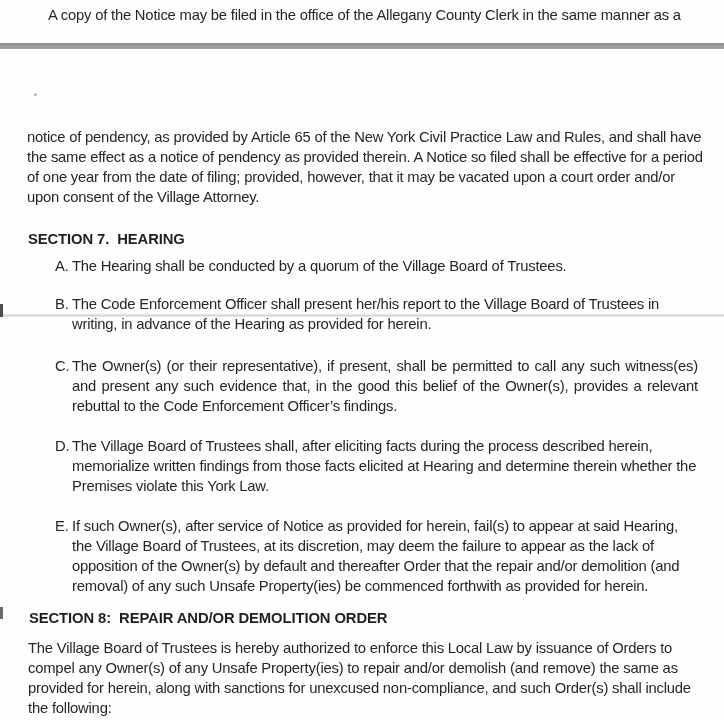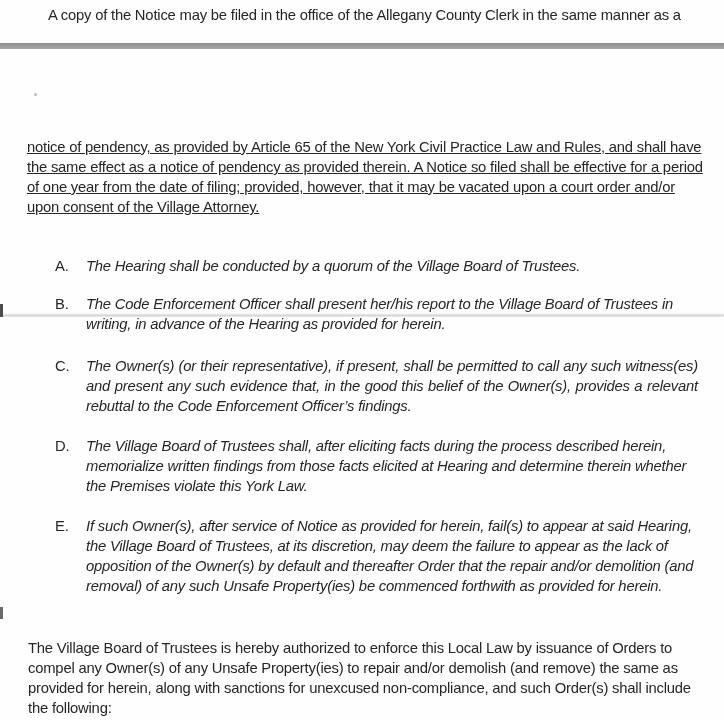--- a/index.html
+++ b/index.html
@@ -35,46 +35,44 @@
   }
   .speck {
     top: 93px;
     left: 34px;
     width: 3px;
     height: 3px;
     background: #b9b9b9;
     border-radius: 50%;
   }
   .para-1 {
-    top: 137px;
+    top: 127px;
     left: 27px;
     width: 676px;
-    text-decoration: underline;
   }
   .heading {
     font-weight: bold;
     color: #1f1f1f;
     white-space: pre;
     letter-spacing: -0.1px;
   }
   .heading-7 { top: 229px; left: 28px; }
   .heading-8 { top: 608px; left: 29px; }
   .item {
     left: 55px;
     width: 643px;
   }
   .item .label {
     position: absolute;
     left: 0;
     top: 0;
   }
   .item .text {
     display: block;
-    margin-left: 31px;
-    font-style: italic;
+    margin-left: 17px;
   }
   .item-a { top: 256px; }
   .item-b { top: 294px; }
   .item-c { top: 356px; }
   .item-d { top: 436px; }
   .item-e { top: 516px; }
   .item-c .text { text-align: justify; }
   .seam-line {
     top: 313px;
     left: 0;
@@ -110,20 +108,21 @@
 <div class="page">
 
   <div class="abs top-fragment text-layer">A copy of the Notice may be filed in the office of the Allegany County Clerk in the same manner as a</div>
 
   <div class="abs scan-bar"></div>
 
   <div class="abs speck"></div>
 
   <div class="abs para-1 text-layer">notice of pendency, as provided by Article 65 of the New York Civil Practice Law and Rules, and shall have the same effect as a notice of pendency as provided therein. A Notice so filed shall be effective for a period of one year from the date of filing; provided, however, that it may be vacated upon a court order and/or upon consent of the Village Attorney.</div>
 
+  <div class="abs heading heading-7 text-layer">SECTION 7.  HEARING</div>
 
   <div class="abs item item-a text-layer">
     <span class="label">A.</span>
     <span class="text">The Hearing shall be conducted by a quorum of the Village Board of Trustees.</span>
   </div>
 
   <div class="abs item item-b text-layer">
     <span class="label">B.</span>
     <span class="text">The Code Enforcement Officer shall present her/his report to the Village Board of Trustees in writing, in advance of the Hearing as provided for herein.</span>
   </div>
@@ -140,18 +139,19 @@
   <div class="abs item item-d text-layer">
     <span class="label">D.</span>
     <span class="text">The Village Board of Trustees shall, after eliciting facts during the process described herein, memorialize written findings from those facts elicited at Hearing and determine therein whether the Premises violate this York Law.</span>
   </div>
 
   <div class="abs item item-e text-layer">
     <span class="label">E.</span>
     <span class="text">If such Owner(s), after service of Notice as provided for herein, fail(s) to appear at said Hearing, the Village Board of Trustees, at its discretion, may deem the failure to appear as the lack of opposition of the Owner(s) by default and thereafter Order that the repair and/or demolition (and removal) of any such Unsafe Property(ies) be commenced forthwith as provided for herein.</span>
   </div>
 
+  <div class="abs heading heading-8 text-layer">SECTION 8:  REPAIR AND/OR DEMOLITION ORDER</div>
 
   <div class="abs edge-tick-2"></div>
 
   <div class="abs para-2 text-layer">The Village Board of Trustees is hereby authorized to enforce this Local Law by issuance of Orders to compel any Owner(s) of any Unsafe Property(ies) to repair and/or demolish (and remove) the same as provided for herein, along with sanctions for unexcused non-compliance, and such Order(s) shall include the following:</div>
 
 </div>
 
 </body></html>

